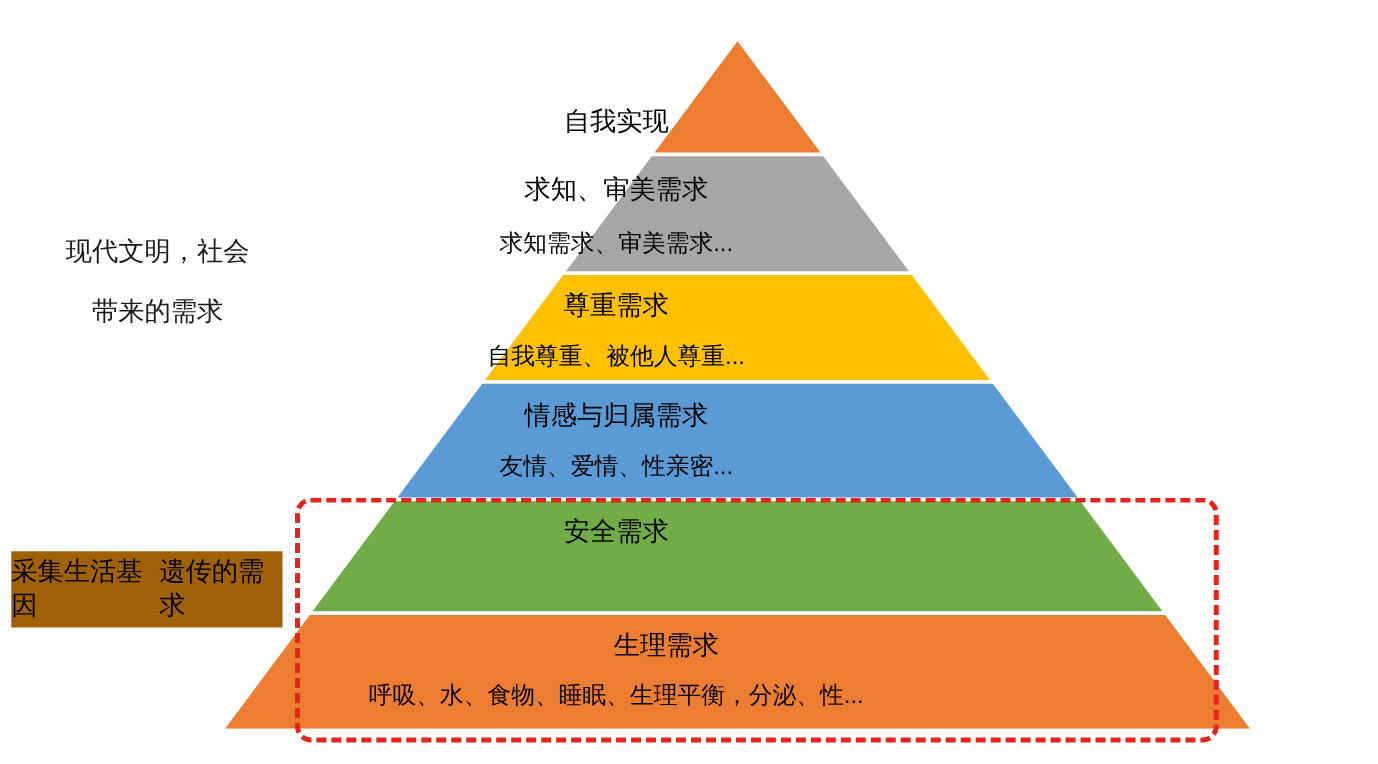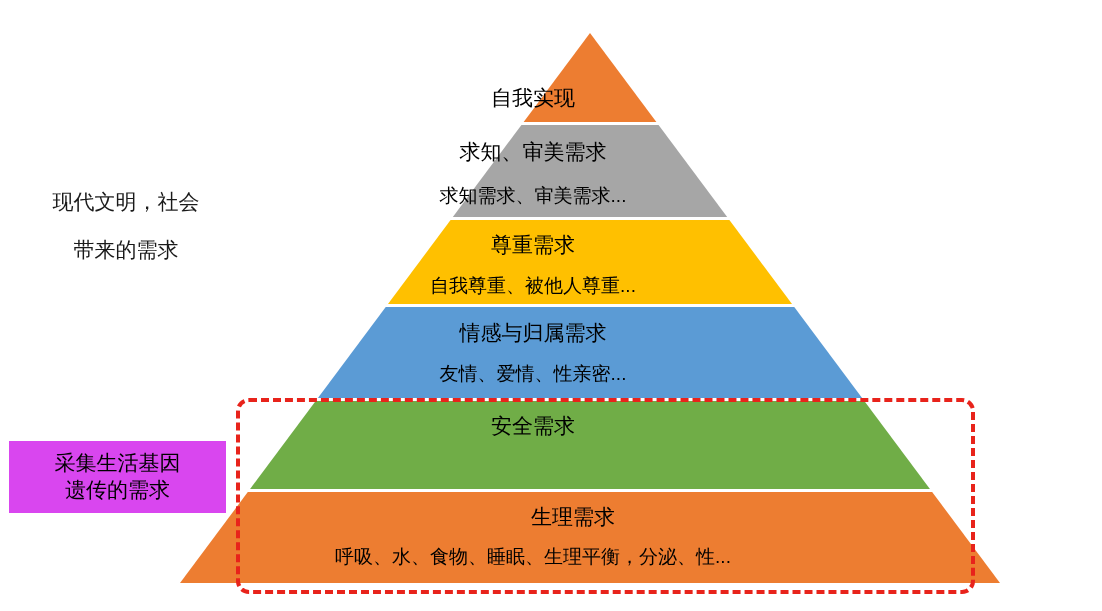--- a/index.html
+++ b/index.html
@@ -32,21 +32,20 @@
   
   .band-text {
     position: absolute;
     text-align: center;
     color: #000000;
     line-height: 1.12;
     white-space: nowrap;
     left: 0;
     width: 986px;
     pointer-events: none;
-    padding-left: 40px;
   }
   .band-title {
     font-size: 21px;
   }
   .band-sub {
     font-size: 19px;
   }
   .t-apex      { top: 86px;  font-size: 21px; }
   .t-cog-title { top: 140px; }
   .t-cog-sub   { top: 185px; }
@@ -83,24 +82,24 @@
     color: #1a1a1a;
     line-height: 1.35;
   }
   #note-modern .line { display: block; margin-top: 20px; }
 
   #note-genetic {
     position: absolute;
     left: 9px;
     top: 441px;
     width: 217px;
-    height: 72px;
-    background: #d946ef;
+    height: 61px;
+    background: #a16207;
     display: flex;
-    flex-direction: column;
+    flex-direction: row;
     align-items: center;
     justify-content: center;
     font-size: 21px;
     color: #000000;
     line-height: 1.28;
     box-sizing: border-box;
   }
   #note-genetic .line { display: block; }
 </style>
 </head>

